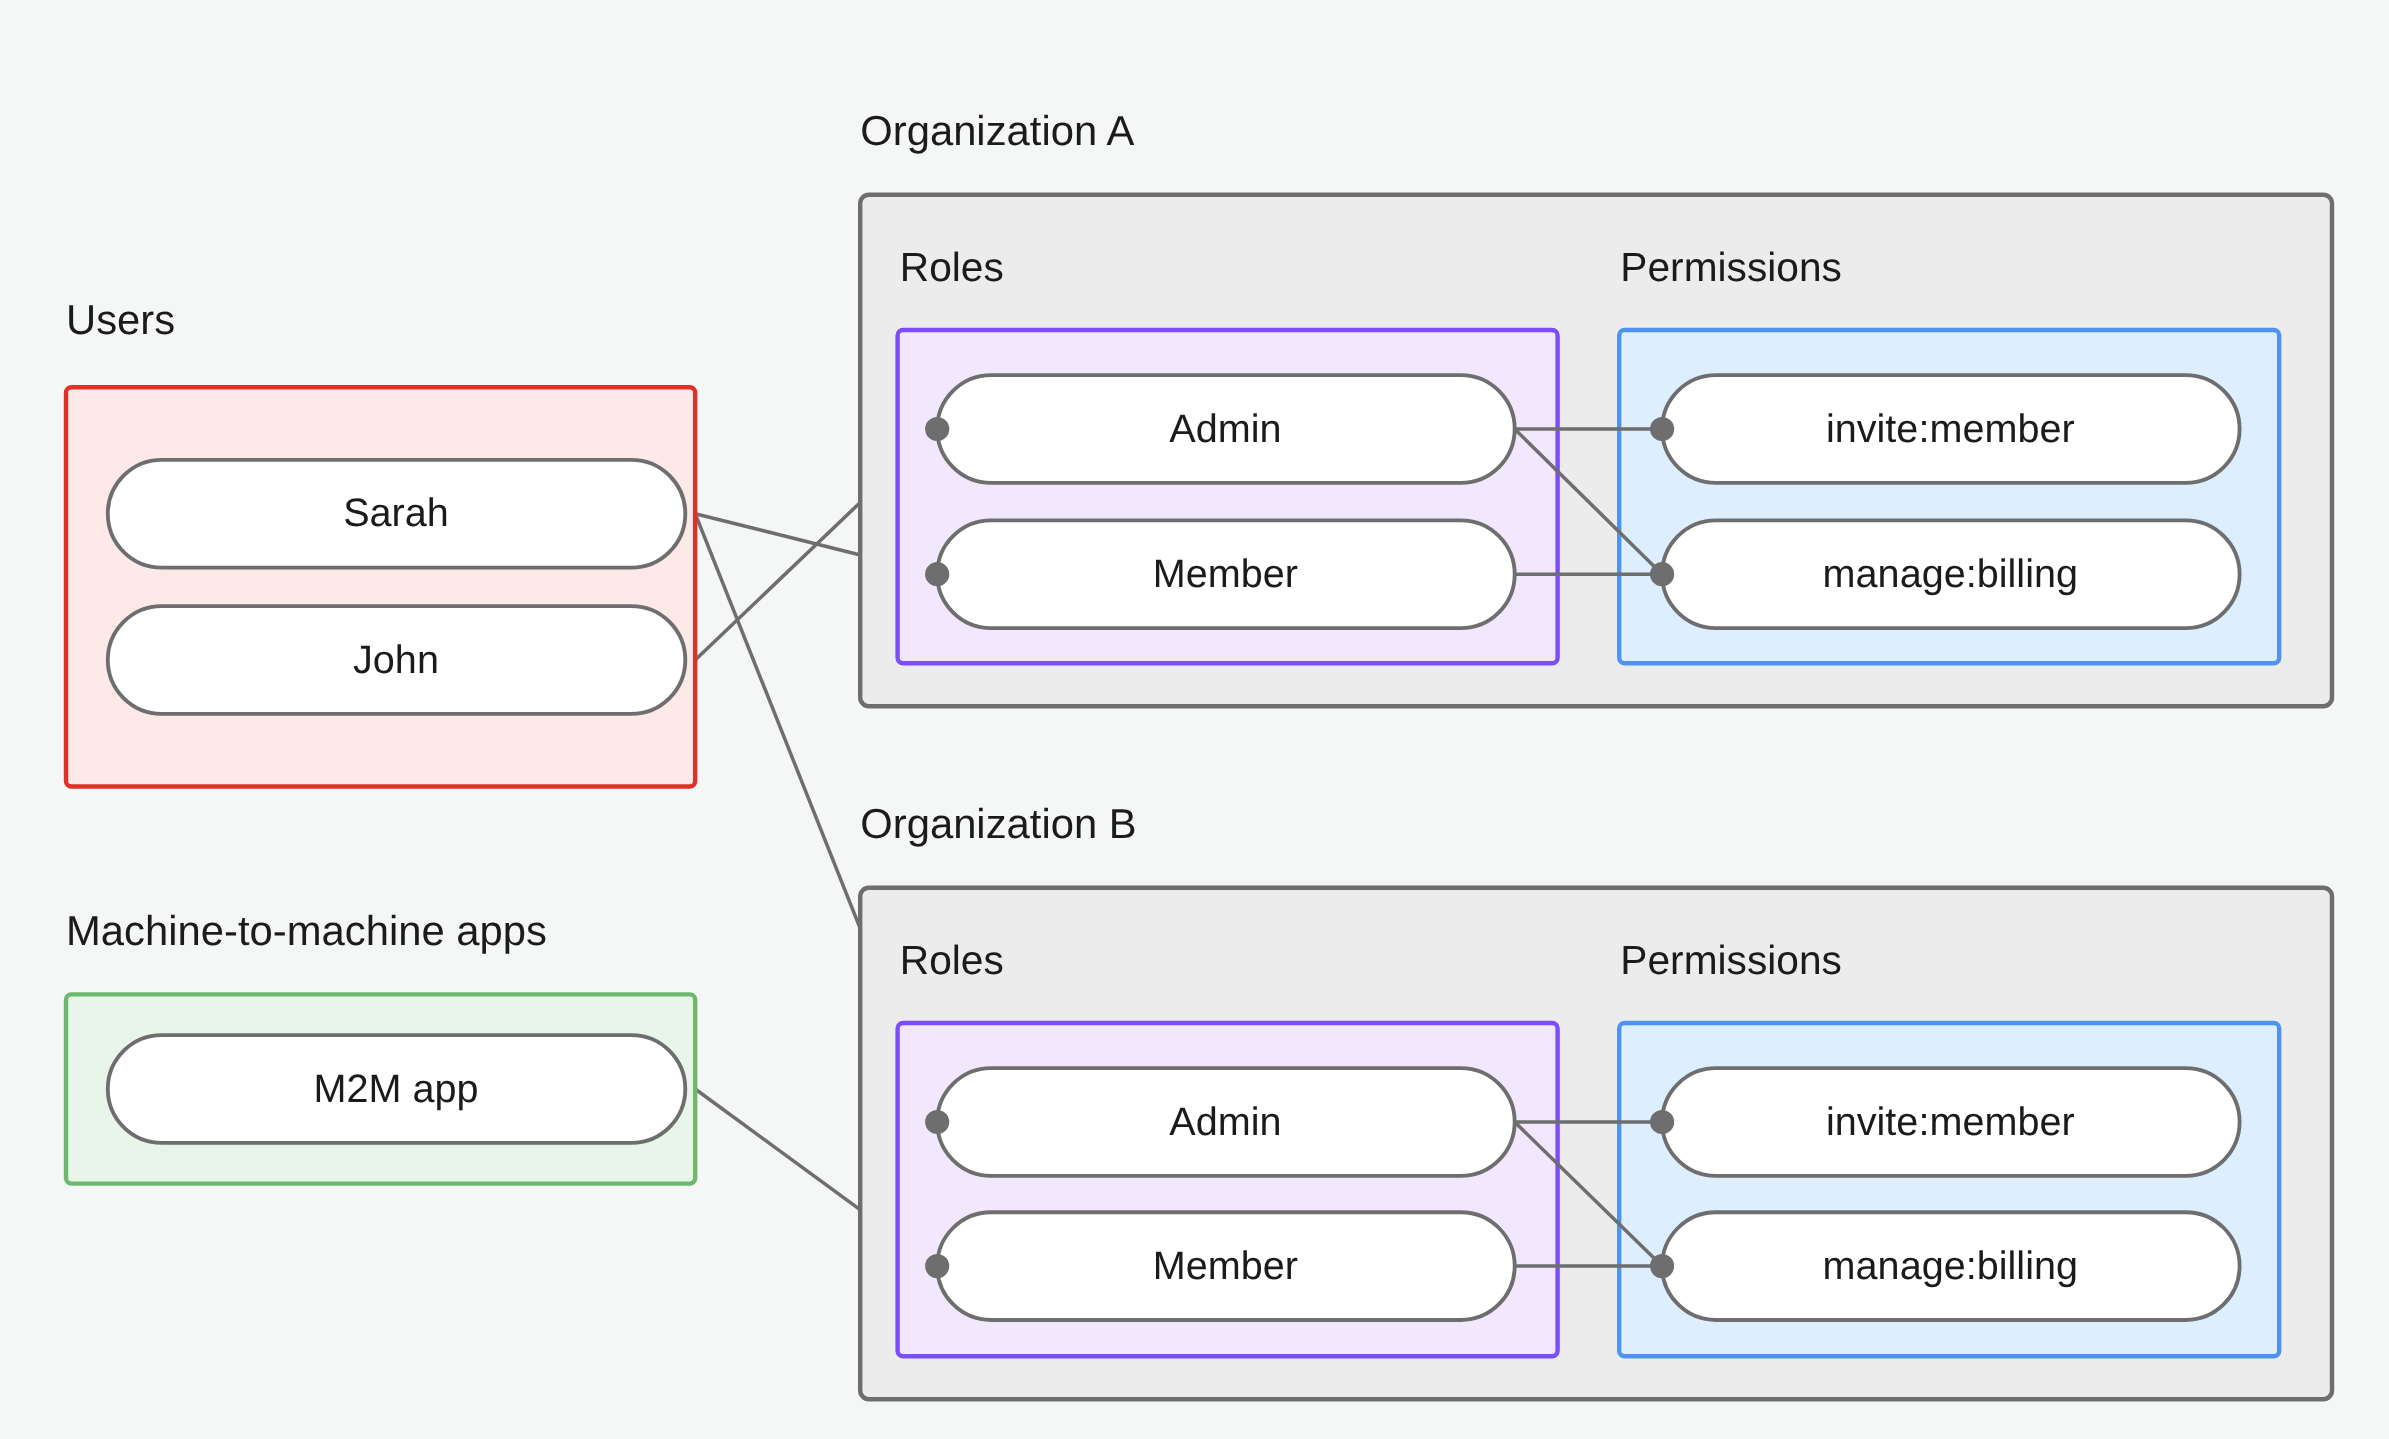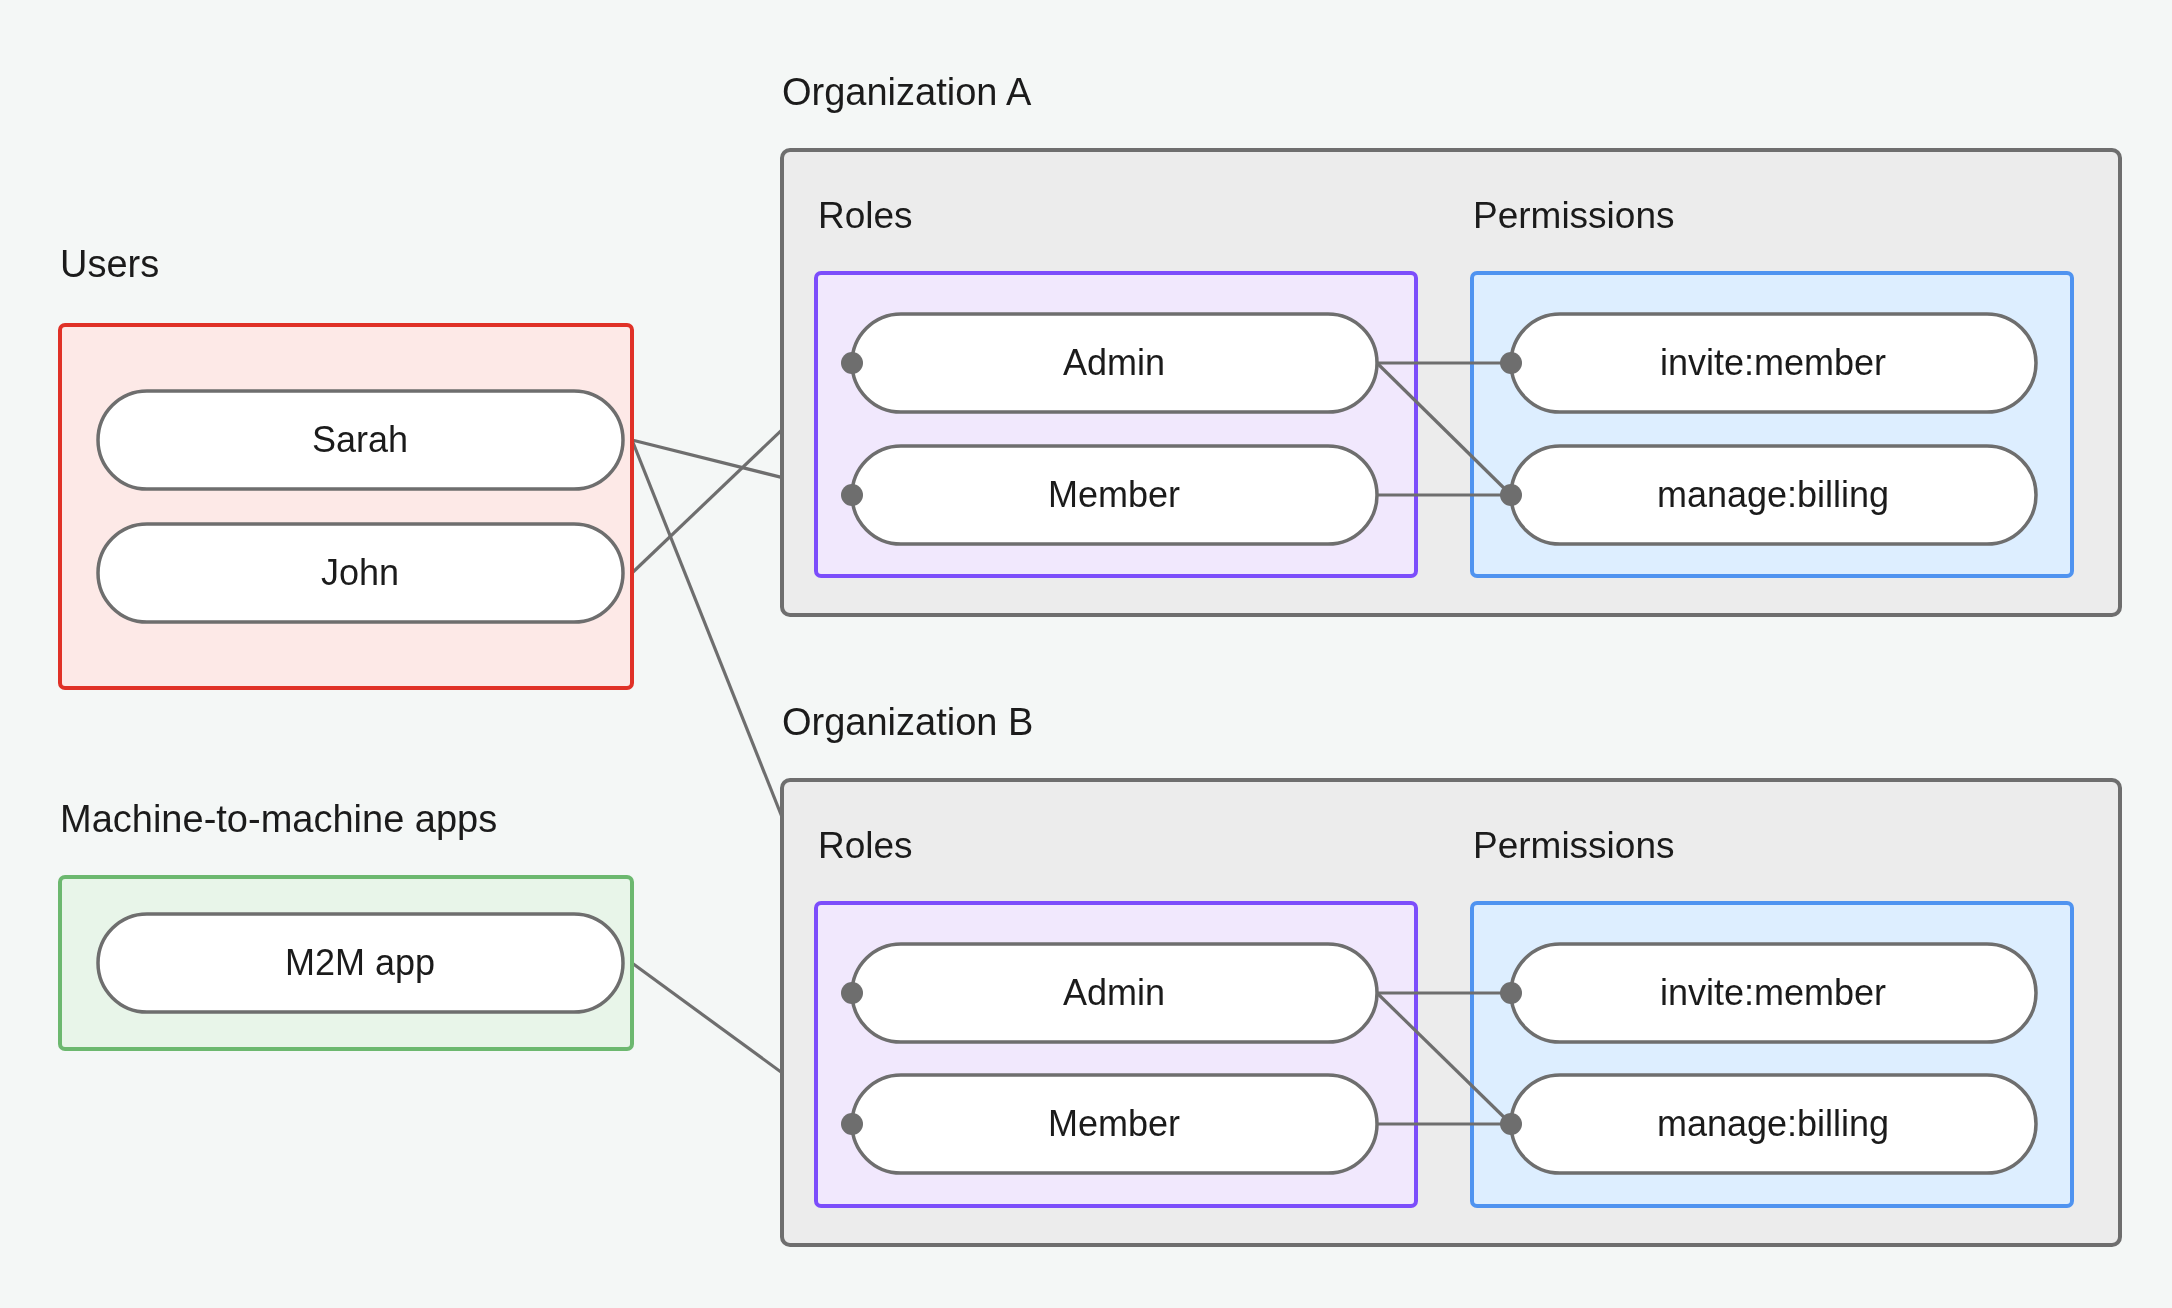--- a/index.html
+++ b/index.html
@@ -10,20 +10,21 @@
   body {
     width: 2172px;
     height: 1308px;
     font-family: "Liberation Sans", sans-serif;
     overflow: hidden;
   }
   #diagram-root {
     position: relative;
     width: 2172px;
     height: 960px;
+    margin-top: 27px;
   }
   svg.canvas {
     display: block;
     width: 2172px;
     height: 1308px;
   }
   text {
     font-family: "Liberation Sans", sans-serif;
     fill: #1b1b1b;
   }

